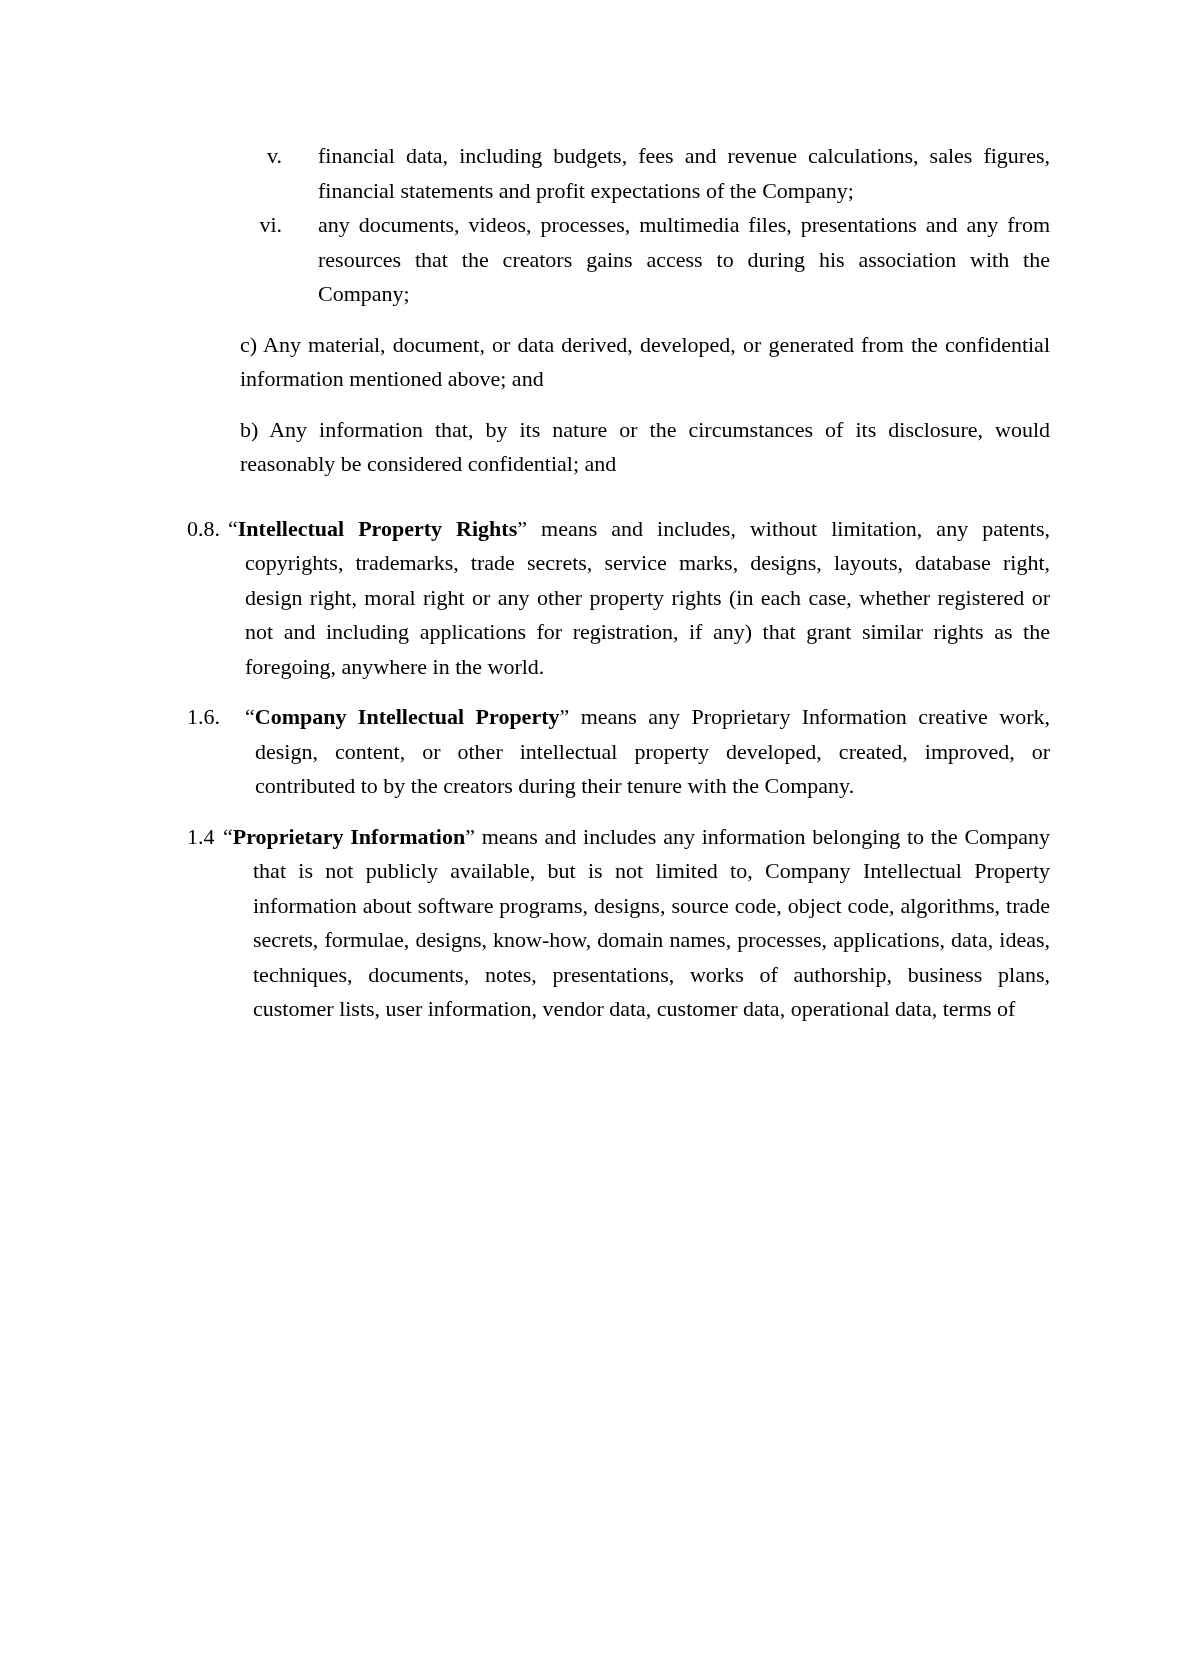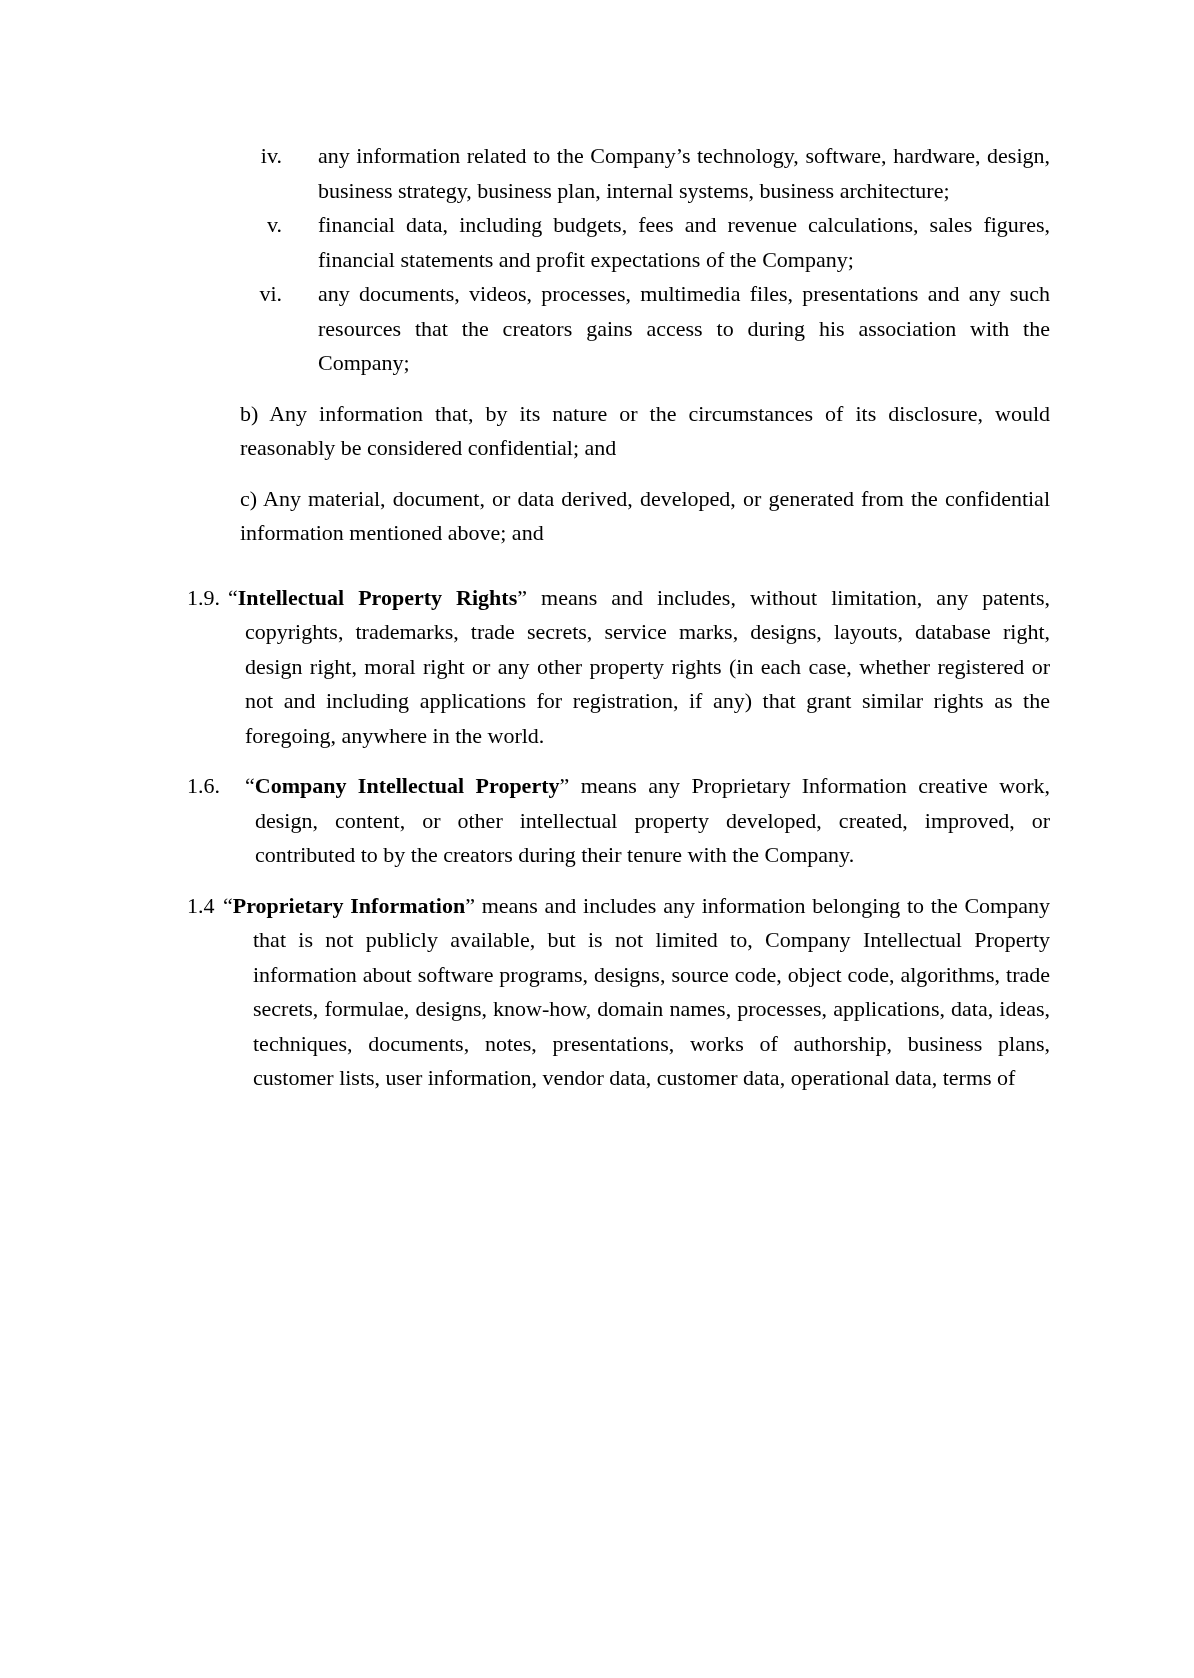--- a/index.html
+++ b/index.html
@@ -51,37 +51,33 @@
   .s14 .section-body { margin-left: 253px; width: 797px; text-indent: -30px; }
   .term { font-weight: bold; }
 </style>
 </head>
 <body>
 
 <div class="page">
   <div class="content">
 
     <div class="list-item">
-      <span class="list-marker">iv.</span>
-      <p class="list-text">any information related to the Company’s technology, software, hardware, design, business strategy, business plan, internal systems, business architecture;</p>
-    </div>
-    <div class="list-item">
       <span class="list-marker">v.</span>
       <p class="list-text">financial data, including budgets, fees and revenue calculations, sales figures, financial statements and profit expectations of the Company;</p>
     </div>
     <div class="list-item">
       <span class="list-marker">vi.</span>
-      <p class="list-text">any documents, videos, processes, multimedia files, presentations and any such resources that the creators gains access to during his association with the Company;</p>
+      <p class="list-text">any documents, videos, processes, multimedia files, presentations and any from resources that the creators gains access to during his association with the Company;</p>
     </div>
 
+    <p class="para"><span>c)</span> <span>Any material, document, or data derived, developed, or generated from the confidential information mentioned above; and</span></p>
     <p class="para"><span>b)</span> <span>Any information that, by its nature or the circumstances of its disclosure, would reasonably be considered confidential; and</span></p>
-    <p class="para"><span>c)</span> <span>Any material, document, or data derived, developed, or generated from the confidential information mentioned above; and</span></p>
 
     <div class="section s12">
-      <span class="section-num">1.9.</span>
+      <span class="section-num">0.8.</span>
       <p class="section-body"><span>“</span><span class="term">Intellectual Property Rights</span><span>” means and includes, without limitation, any patents, copyrights, trademarks, trade secrets, service marks, designs, layouts, database right, design right, moral right or any other property rights (in each case, whether registered or not and including applications for registration, if any) that grant similar rights as the foregoing, anywhere in the world.</span></p>
     </div>
 
     <div class="section s13">
       <span class="section-num">1.6.</span>
       <p class="section-body"><span>“</span><span class="term">Company Intellectual Property</span><span>” means any Proprietary Information creative work, design, content, or other intellectual property developed, created, improved, or contributed to by the creators during their tenure with the Company.</span></p>
     </div>
 
     <div class="section s14">
       <span class="section-num">1.4</span>

